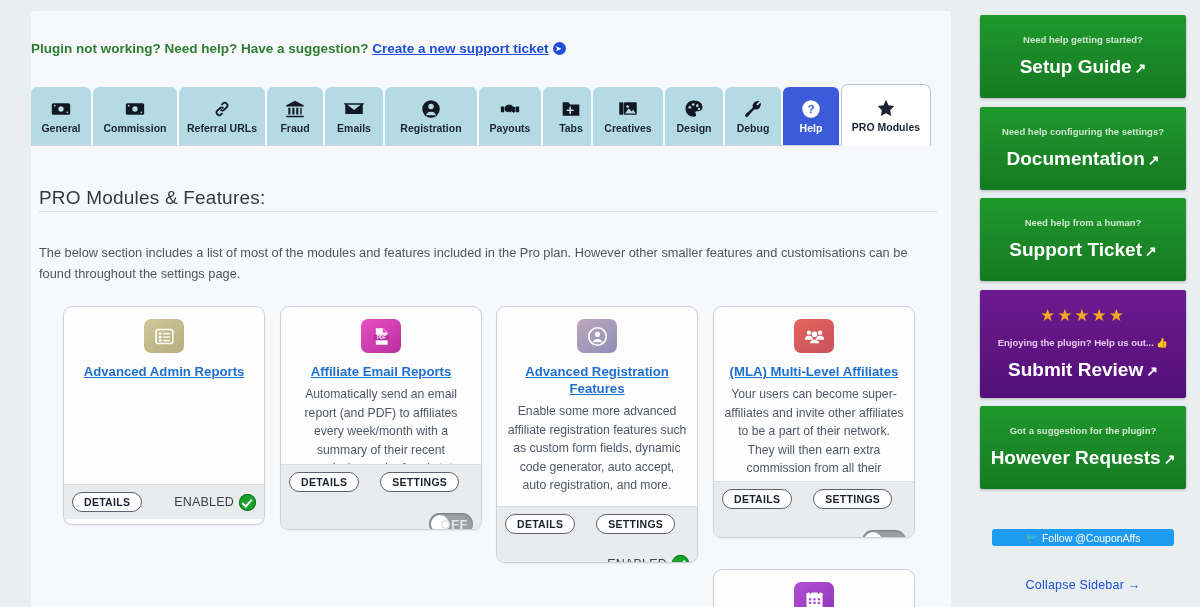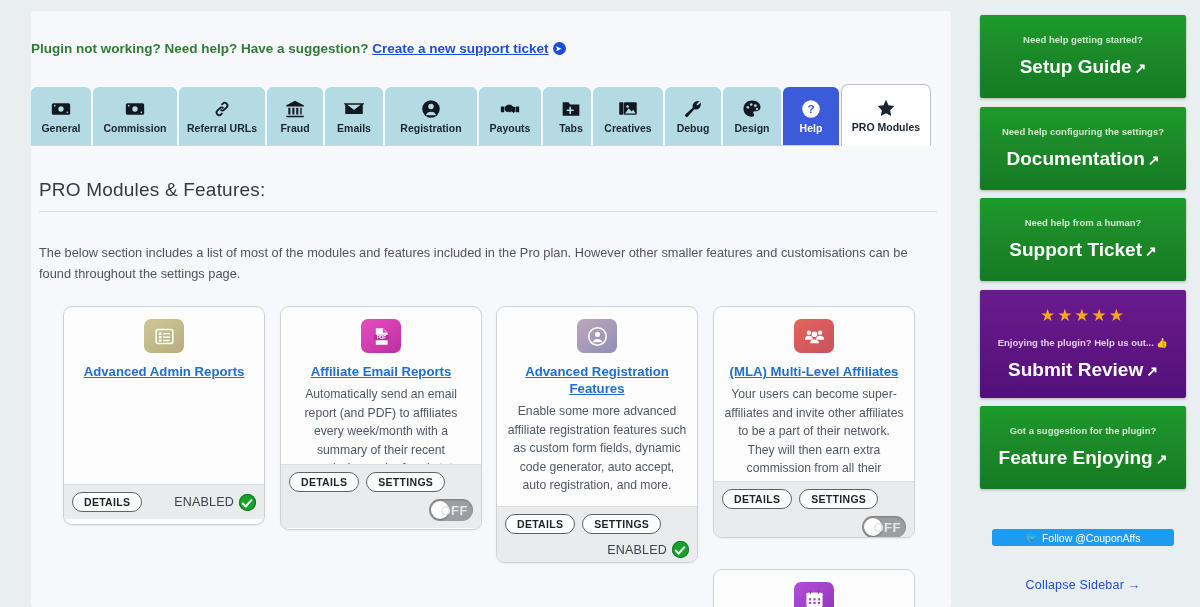--- a/index.html
+++ b/index.html
@@ -81,21 +81,21 @@
   .tab.active {
     background: #ffffff;
     border: 1px solid #b9c2cc;
     border-bottom: 1px solid #ffffff;
     margin-bottom: -1px;
     border-radius: 7px 7px 0 0;
   }
 
   
   .page-title {
-    position: absolute; left: 8px; top: 168px;
+    position: absolute; left: 8px; top: 176px;
     font-size: 19px; color: #343a44; font-weight: normal;
     letter-spacing: .2px;
   }
   .rule {
     position: absolute; left: 8px; top: 200px; width: 898px;
     height: 1px; background: #d8dde3;
   }
   .intro {
     position: absolute; left: 8px; top: 231px; width: 872px;
     font-size: 12.8px; line-height: 21px; color: #4c5663;
@@ -128,21 +128,21 @@
     display: block; margin-bottom: 5px;
   }
   .cdesc {
     font-size: 12.2px; line-height: 18.6px; color: #4f5864;
   }
   .cbodyclip { overflow: hidden; }
   .footer {
     background: #eaebec;
     border-top: 1px solid #dcdfe2;
     padding: 7px 8px;
-    display: flex; align-items: center; gap: 7px;
+    display: flex; align-items: center; gap: 21px;
     flex-wrap: wrap;
     min-height: 34px;
   }
   .pill {
     background: #fdfdfd; border: 1px solid #5c636b;
     border-radius: 13px; padding: 3px 11px;
     font-size: 10.5px; font-weight: bold; color: #1d232b;
     cursor: pointer; white-space: nowrap; letter-spacing: .3px;
   }
   .enabled-wrap {
@@ -324,40 +324,40 @@
             <svg viewBox="0 0 24 24">
               <rect x="1.5" y="4" width="5" height="15" rx="1"></rect>
               <rect x="7" y="4" width="15.5" height="15" rx="1.5"></rect>
               <circle cx="11.5" cy="9" r="1.6" fill="#b4dbe4"></circle>
               <path d="M8.5 17.5 13 11l3.2 4 2-2.2 3 4.7z" fill="#b4dbe4"></path>
             </svg>
           </span>
         <span class="tlabel">Creatives</span>
       </div>
 
-      <div class="tab w-debug">
-        <span class="ticon">
-            <svg viewBox="0 0 24 24">
-              <path d="M21.2 4.3 17.6 7.9l-1.5-1.5 3.6-3.6a6.3 6.3 0 0 0-8 7.8L3.3 18a2 2 0 1 0 2.8 2.8l7.4-8.4a6.3 6.3 0 0 0 7.7-8.1z"></path>
-            </svg>
-          </span>
-        <span class="tlabel">Debug</span>
-      </div>
-
       <div class="tab w-design">
         <span class="ticon">
             <svg viewBox="0 0 24 24">
               <path d="M12 1.8C6.3 1.8 1.8 6 1.8 11.6c0 5.8 4.5 9.6 10.2 9.6 1.6 0 2.6-.9 2.6-2.1 0-1.3-1.2-1.7-1.2-2.8 0-1 .8-1.7 1.9-1.7h2.1c2.7 0 4.8-2.1 4.8-5 0-4.3-4.2-7.8-10.2-7.8z"></path>
               <circle cx="7" cy="10" r="1.6" fill="#b4dbe4"></circle>
               <circle cx="11" cy="6.6" r="1.6" fill="#b4dbe4"></circle>
               <circle cx="16" cy="8" r="1.6" fill="#b4dbe4"></circle>
               <circle cx="18" cy="12" r="1.4" fill="#b4dbe4"></circle>
             </svg>
           </span>
         <span class="tlabel">Design</span>
+      </div>
+
+      <div class="tab w-debug">
+        <span class="ticon">
+            <svg viewBox="0 0 24 24">
+              <path d="M21.2 4.3 17.6 7.9l-1.5-1.5 3.6-3.6a6.3 6.3 0 0 0-8 7.8L3.3 18a2 2 0 1 0 2.8 2.8l7.4-8.4a6.3 6.3 0 0 0 7.7-8.1z"></path>
+            </svg>
+          </span>
+        <span class="tlabel">Debug</span>
       </div>
 
       <div class="tab w-help accent">
         <span class="ticon">
             <svg viewBox="0 0 24 24">
               <circle cx="12" cy="12" r="10.5" fill="#ffffff"></circle>
               <text x="12" y="17" text-anchor="middle" font-size="14" font-weight="bold" fill="#3b5bdb" font-family="Liberation Sans, sans-serif">?</text>
             </svg>
           </span>
         <span class="tlabel">Help</span>
@@ -520,21 +520,21 @@
     </div>
 
     <div class="sbtn purple" style="top:290px; height:108px;">
       <div class="stars">★★★★★</div>
       <div class="sub">Enjoying the plugin? Help us out... 👍</div>
       <div class="main"><span>Submit Review</span><span class="ext">↗</span></div>
     </div>
 
     <div class="sbtn green" style="top:406px; height:83px;">
       <div class="sub">Got a suggestion for the plugin?</div>
-      <div class="main"><span>Feature Enjoying</span><span class="ext">↗</span></div>
+      <div class="main"><span>However Requests</span><span class="ext">↗</span></div>
     </div>
 
     <div class="twitter">
       <span class="bird">🐦</span>
       <span>Follow @CouponAffs</span>
     </div>
 
     <div class="collapse">Collapse Sidebar  →</div>
   </div>
 

